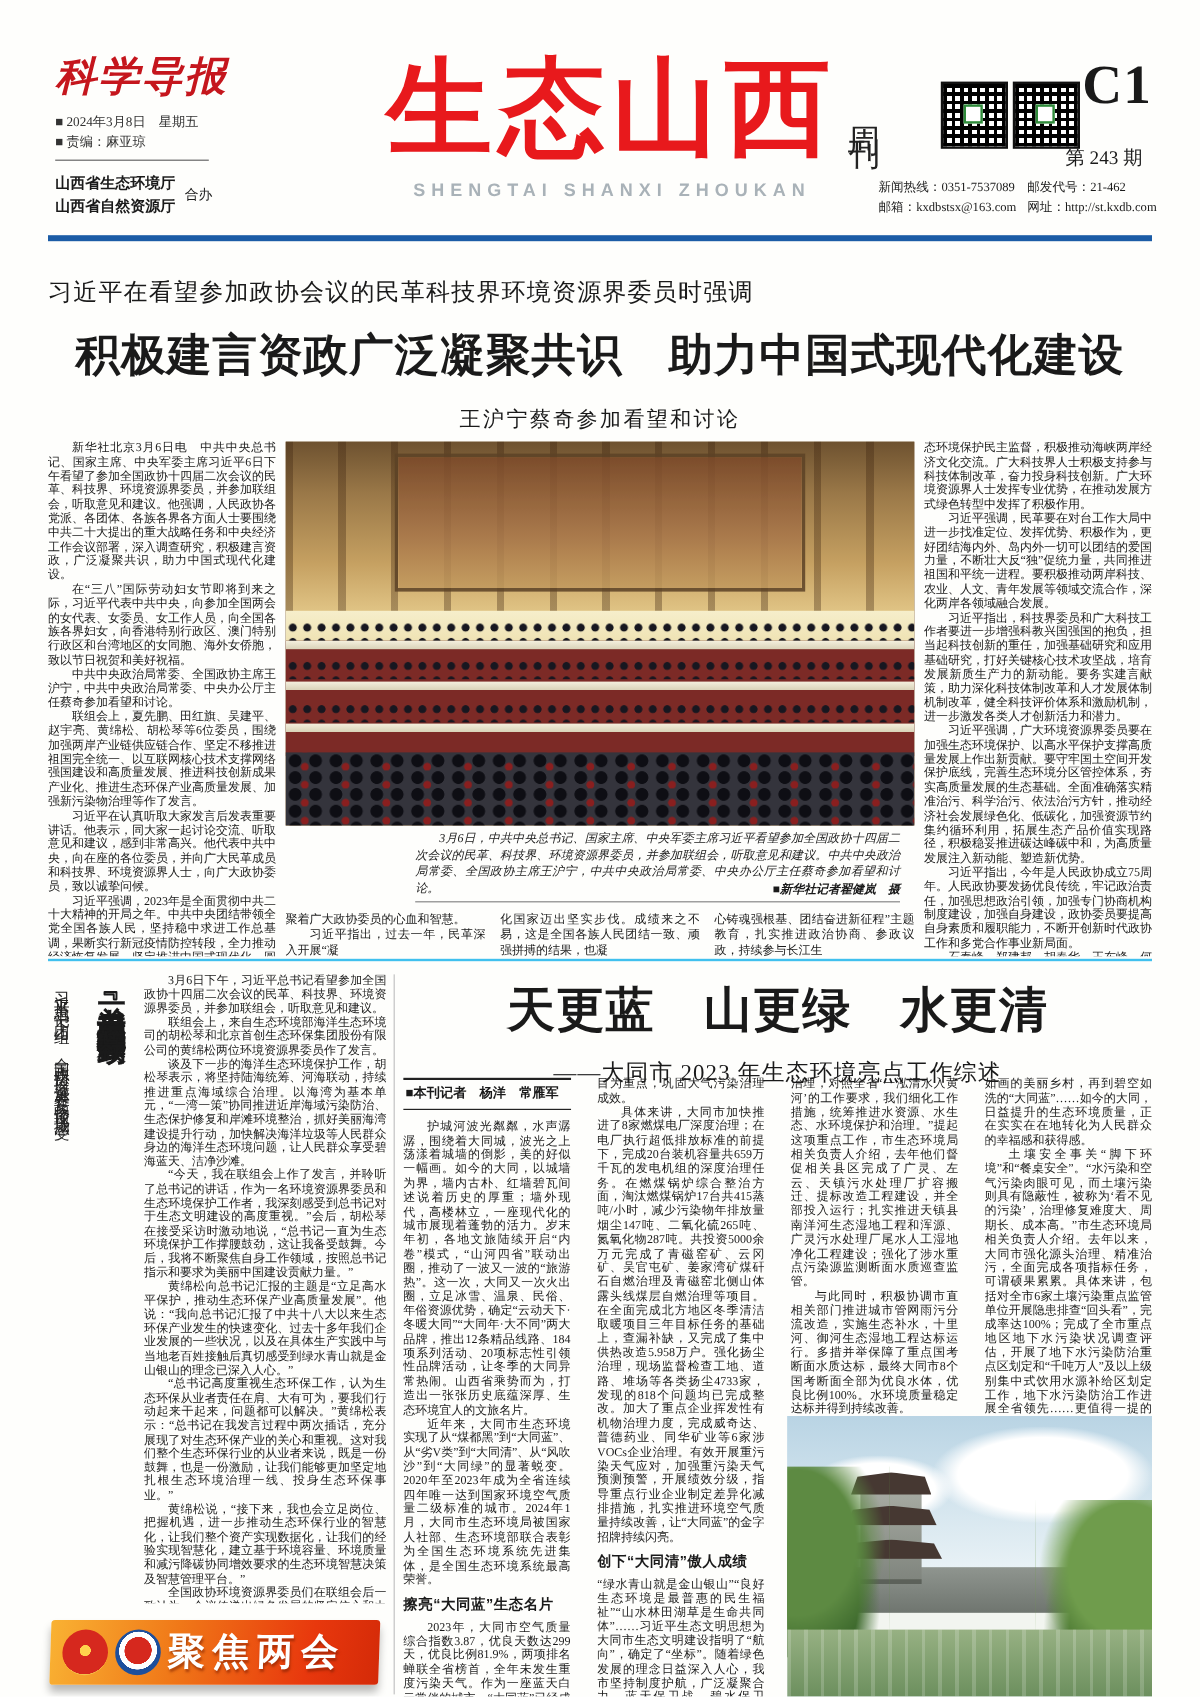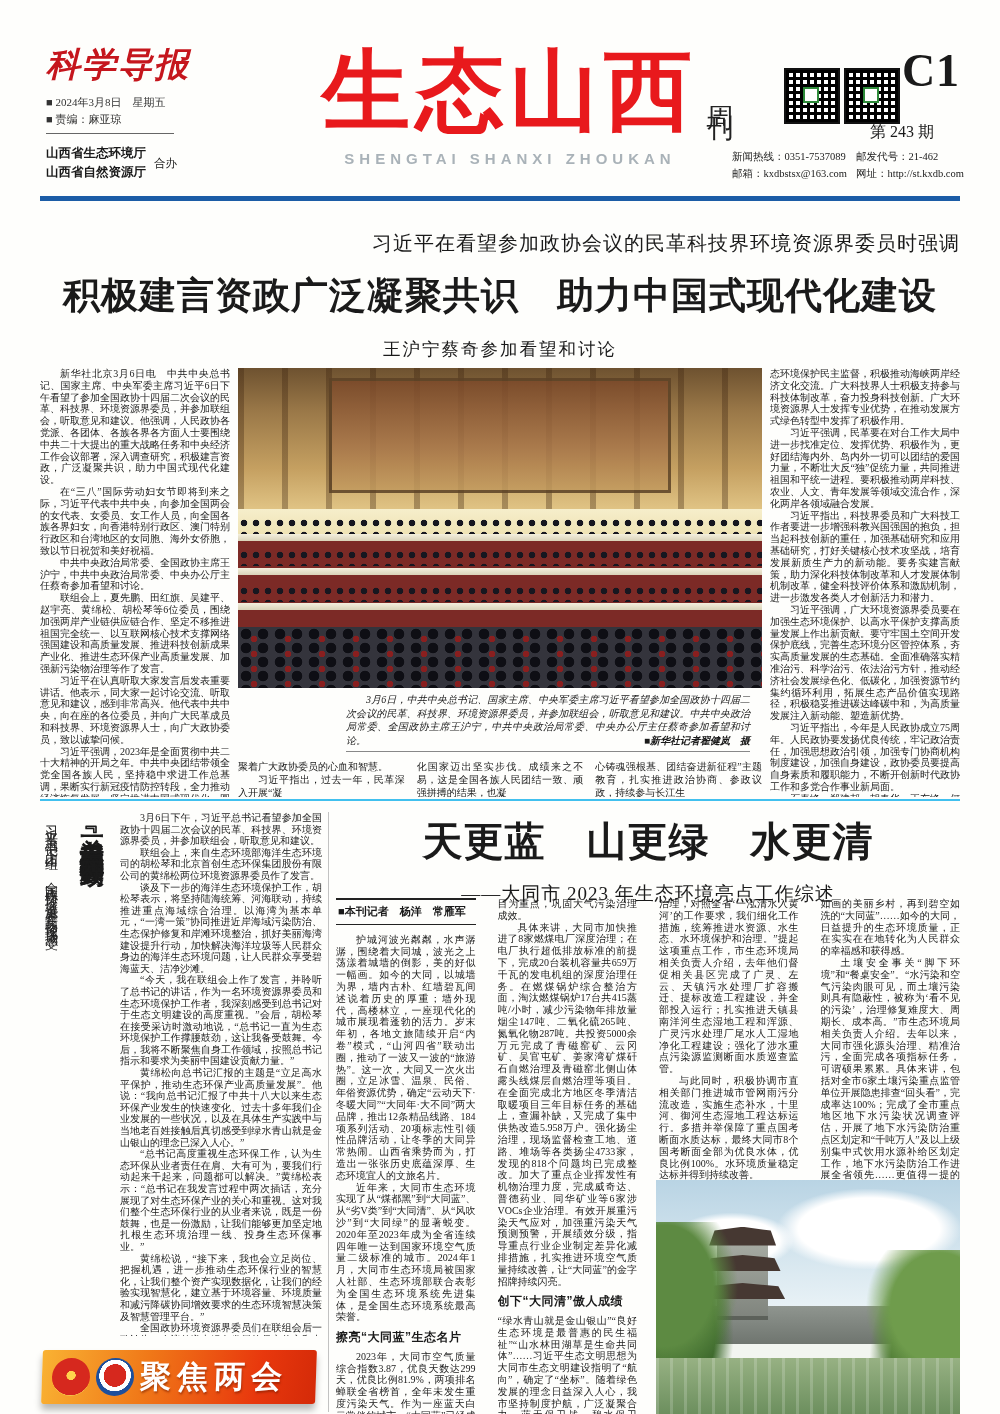--- a/index.html
+++ b/index.html
@@ -22,28 +22,28 @@
   .mh-title{color:#e8191c;font-size:88px;line-height:100px;font-weight:900;letter-spacing:6px;white-space:nowrap;}
   .mh-latin{margin-top:8px;color:#a9b2b8;font-size:15px;letter-spacing:5px;font-weight:700;}
   .mh-weekly{position:absolute;left:662px;top:42px;writing-mode:vertical-rl;font-size:27px;letter-spacing:10px;color:#222;}
   .qr{position:absolute;top:26px;width:52px;height:52px;background-color:#fff;border:2px solid #111;
       background-image:repeating-linear-gradient(0deg,#000 0 3px,transparent 3px 7px),
                        repeating-linear-gradient(90deg,#000 0 3px,#fff 3px 7px);}
   .qr::after{content:"";position:absolute;left:17px;top:17px;width:16px;height:16px;background:#fff;
       border:2px solid #2e8b3a;box-sizing:border-box;}
   #qr1{left:744px;} #qr2{left:804px;}
   .mh-code{position:absolute;left:858px;top:2px;width:66px;font-size:46px;font-weight:900;text-align:center;letter-spacing:1px;}
-  .mh-issue{position:absolute;left:830px;top:80px;width:100px;font-size:16px;text-align:left;}
+  .mh-issue{position:absolute;left:830px;top:80px;width:100px;font-size:16px;text-align:center;}
   .mh-contact{position:absolute;left:692px;top:106px;width:232px;font-size:10.5px;line-height:17px;}
   .mh-contact .c2{position:absolute;left:124px;top:0;}
   .blue-rule{position:absolute;left:40px;top:196px;width:920px;height:5px;background:#1c5ca6;}
 
   
   #lead{position:absolute;left:40px;top:222px;width:920px;height:575px;overflow:hidden;}
-  .l-kicker{text-align:right;font-size:20px;letter-spacing:1px;margin-top:8px;font-weight:500;}
+  .l-kicker{text-align:left;font-size:20px;letter-spacing:1px;margin-top:8px;font-weight:500;}
   .l-headline{text-align:center;font-size:37px;font-weight:900;letter-spacing:1px;margin-top:14px;white-space:nowrap;}
   .l-deck{text-align:center;font-size:17.5px;margin-top:16px;letter-spacing:2px;}
   .lead-grid{position:absolute;left:0;top:146px;width:920px;bottom:0;display:flex;gap:8px;}
   .lcol,.rcol{width:190px;flex:none;font-size:10px;line-height:11.8px;overflow:hidden;}
   .lmid{width:524px;flex:none;}
   .photo{position:relative;width:524px;height:320px;overflow:hidden;background:#7a5c38;}
   .ph-wall{position:absolute;inset:0 0 55% 0;
      background:linear-gradient(180deg,#6e5230 0%,#9a7848 30%,#c5a061 70%,#e2c687 100%);}
   .ph-wall::before{content:"";position:absolute;inset:0;
      background:repeating-linear-gradient(90deg,rgba(60,35,15,.35) 0 6px,rgba(0,0,0,0) 6px 44px);}

